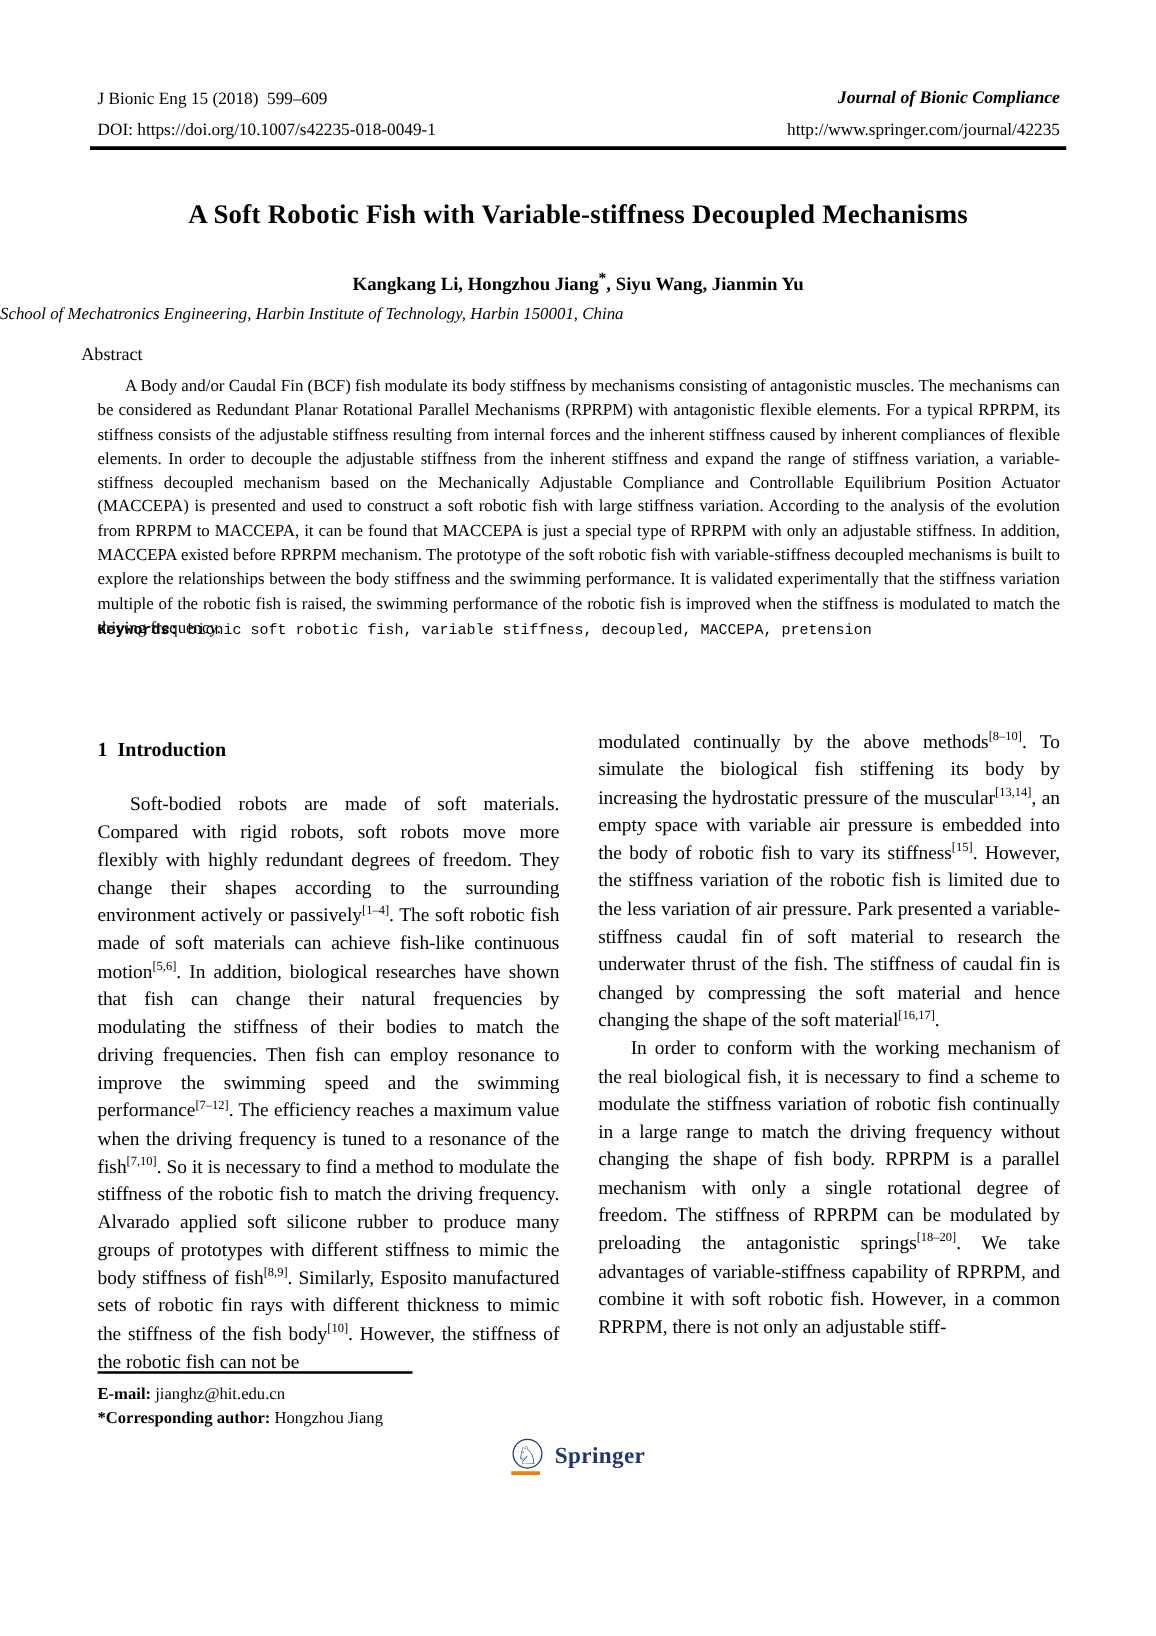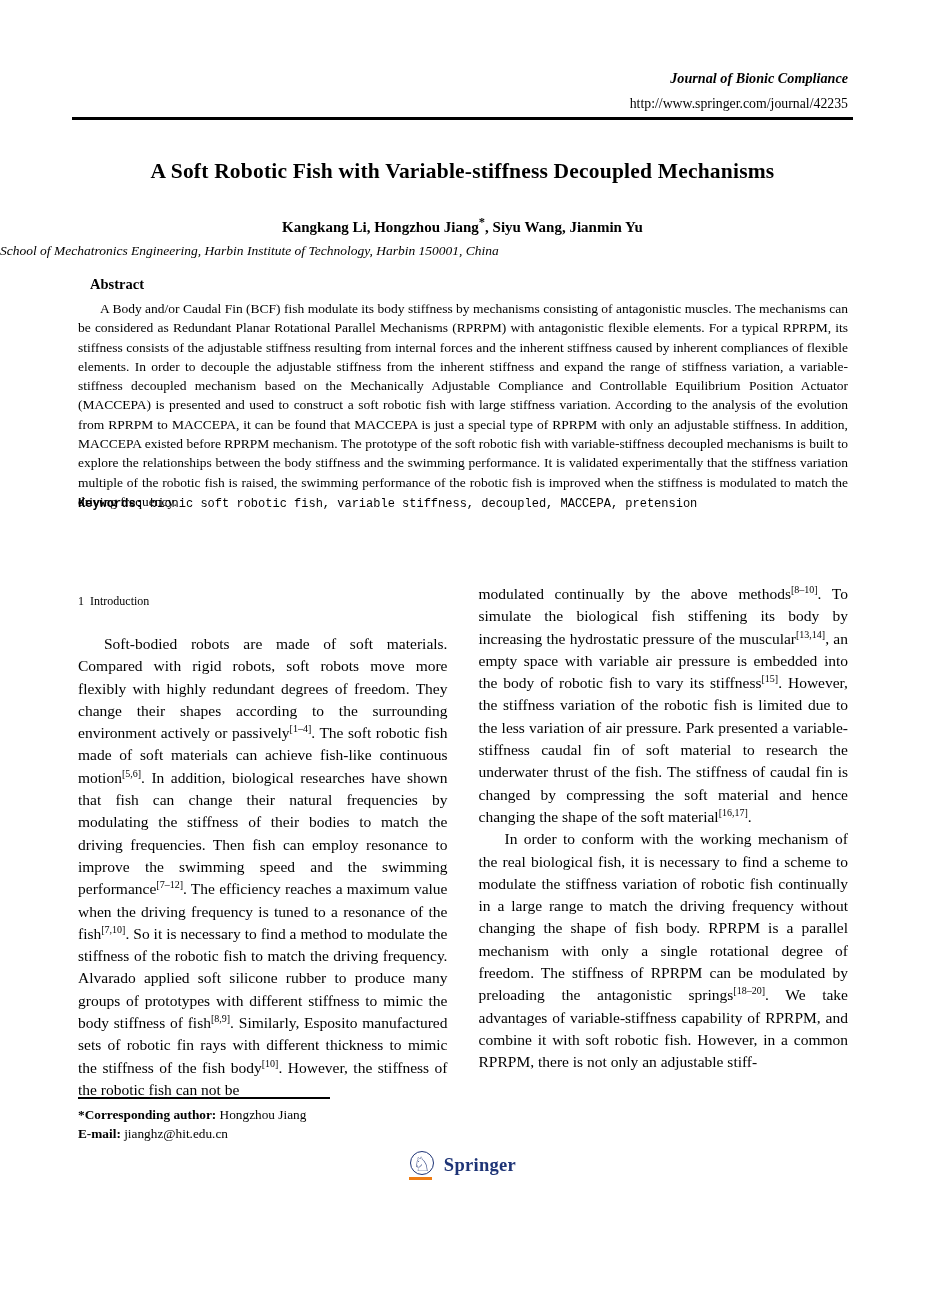--- a/index.html
+++ b/index.html
@@ -16,31 +16,31 @@
   .hdr-journal { font-weight:bold; font-style:italic; font-size:14.2px; }
   .hdr-rule { position:absolute; left:72px; top:117px; width:781px; height:2.5px; background:#000; }
   
   .title { position:absolute; left:0; top:159px; width:100%; text-align:center;
            font-size:21.5px; font-weight:bold; letter-spacing:0.2px; }
   .authors { position:absolute; left:0; top:215px; width:100%; text-align:center;
              font-size:15px; font-weight:bold; }
   .affiliation { position:absolute; left:0; top:243px; width:100%; text-align:left;
                  font-size:13.5px; font-style:italic; }
   
-  .abs-head { position:absolute; left:90px; top:276px; font-size:14.5px; font-weight:bold;text-align:right; }
+  .abs-head { position:absolute; left:65px; top:276px; font-size:14.5px; font-weight:normal;text-align:right; }
   .abs-text { position:absolute; left:78px; top:299px; width:770px;
               font-size:13.5px; line-height:19.3px; text-align:justify; text-indent:22px; }
   .kw { position:absolute; left:78px; top:497px; width:770px; font-size:12px;font-family:Liberation Mono, monospace; }
   .kw b { font-weight:bold; }
   .copyright { position:absolute; left:78px; top:541px; width:770px; font-size:12px; }
   
   .columns { position:absolute; left:78px; top:583px; width:770px; display:flex; gap:31px; }
   .col { width:369.5px; font-size:15.5px; line-height:22.3px; text-align:justify; }
   .col sup { font-size:10px; line-height:0; }
-  .sec-head { font-size:12px; font-weight:normal; line-height:24px; margin-top:6px; margin-bottom:20px;
+  .sec-head { font-size:16px; font-weight:bold; line-height:24px; margin-top:6px; margin-bottom:20px;
               text-align:left; }
   .para { margin:0; }
   .para.indent { text-indent:26px; }
   
   .footnote { position:absolute; left:78px; top:1097px; width:380px; font-size:13.3px; line-height:19px; }
   .footnote-rule { width:252px; height:0; border-top:2px solid #000; margin-bottom:6px; }
   .footnote b { font-weight:bold; }
   
   .logo { position:absolute; left:0; top:1151px; width:100%; display:flex;
           justify-content:center; align-items:center; gap:7px; }
@@ -51,20 +51,24 @@
                  font-size:20px; line-height:26px; }
   .logo-underline { position:absolute; left:0; top:26px; width:23px; height:2.5px; }
   .logo-word { font-family:"Liberation Serif", serif; font-size:18.5px; font-weight:bold;
                letter-spacing:0.3px; }
 </style>
 </head>
 <body>
 
 <div class="page">
 
+  <div class="hdr-left">
+    <div>J Bionic Eng 15 (2018)&nbsp; 599–609</div>
+    <div>DOI: https://doi.org/10.1007/s42235-018-0049-1</div>
+  </div>
   <div class="hdr-right">
     <div class="hdr-journal">Journal of Bionic Compliance</div>
     <div>http://www.springer.com/journal/42235</div>
   </div>
   <div class="hdr-rule"></div>
 
   <h1 class="title">A Soft Robotic Fish with Variable-stiffness Decoupled Mechanisms</h1>
   <div class="authors">Kangkang Li, Hongzhou Jiang<sup>*</sup>, Siyu Wang, Jianmin Yu</div>
   <div class="affiliation">School of Mechatronics Engineering, Harbin Institute of Technology, Harbin 150001, China</div>
 
@@ -82,22 +86,22 @@
     <div class="col">
       <div>
           <p class="para">modulated continually by the above methods<sup>[8–10]</sup>. To simulate the biological fish stiffening its body by increasing the hydrostatic pressure of the muscular<sup>[13,14]</sup>, an empty space with variable air pressure is embedded into the body of robotic fish to vary its stiffness<sup>[15]</sup>. However, the stiffness variation of the robotic fish is limited due to the less variation of air pressure. Park presented a variable-stiffness caudal fin of soft material to research the underwater thrust of the fish. The stiffness of caudal fin is changed by compressing the soft material and hence changing the shape of the soft material<sup>[16,17]</sup>.</p>
           <p class="para indent">In order to conform with the working mechanism of the real biological fish, it is necessary to find a scheme to modulate the stiffness variation of robotic fish continually in a large range to match the driving frequency without changing the shape of fish body. RPRPM is a parallel mechanism with only a single rotational degree of freedom. The stiffness of RPRPM can be modulated by preloading the antagonistic springs<sup>[18–20]</sup>. We take advantages of variable-stiffness capability of RPRPM, and combine it with soft robotic fish. However, in a common RPRPM, there is not only an adjustable stiff-</p>
         </div>
     </div>
   </div>
 
   <div class="footnote">
     <div class="footnote-rule"></div>
+    <div><b>E-mail:</b><span> jianghz@hit.edu.cn</span></div>
     <div><b>*Corresponding author:</b><span> Hongzhou Jiang</span></div>
-    <div><b>E-mail:</b><span> jianghz@hit.edu.cn</span></div>
   </div>
 
   <div class="logo" style="color: rgb(30, 52, 118);">
     <span class="logo-mark">
       <span class="logo-circle"></span>
       <span class="logo-knight">♘</span>
       <span class="logo-underline" style="background: rgb(239, 124, 18);"></span>
     </span>
     <span class="logo-word">Springer</span>
   </div>

